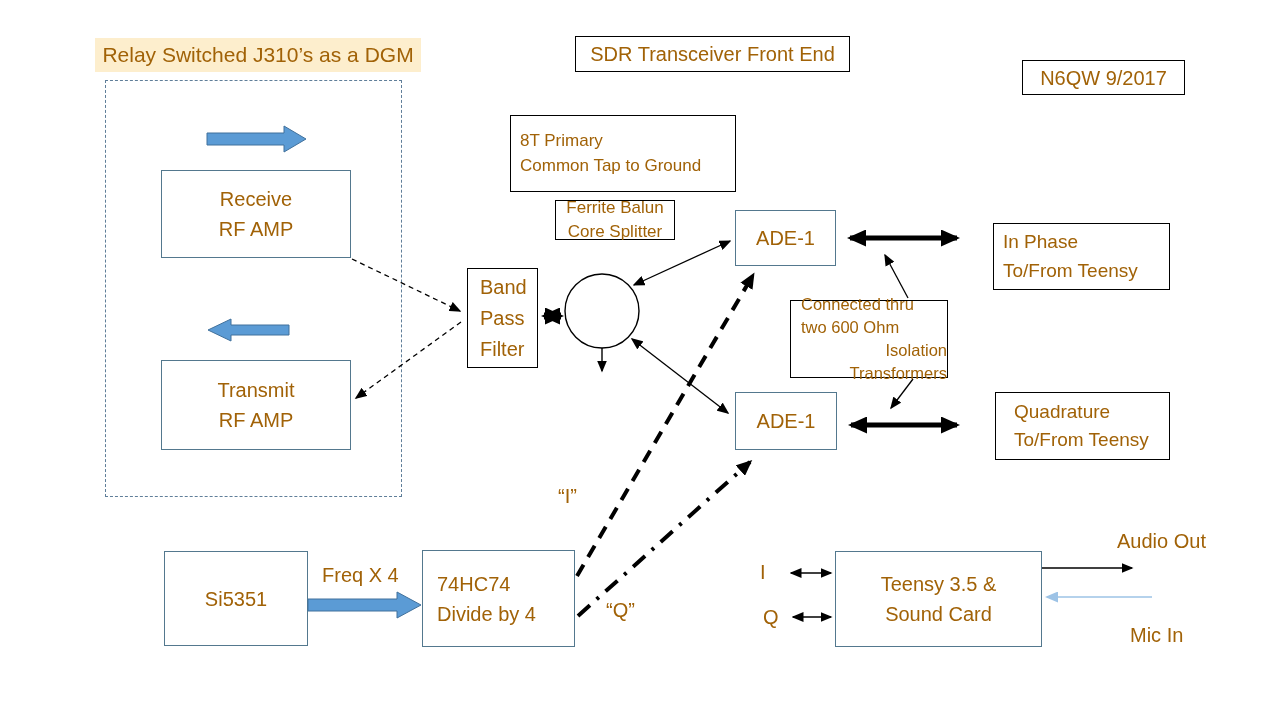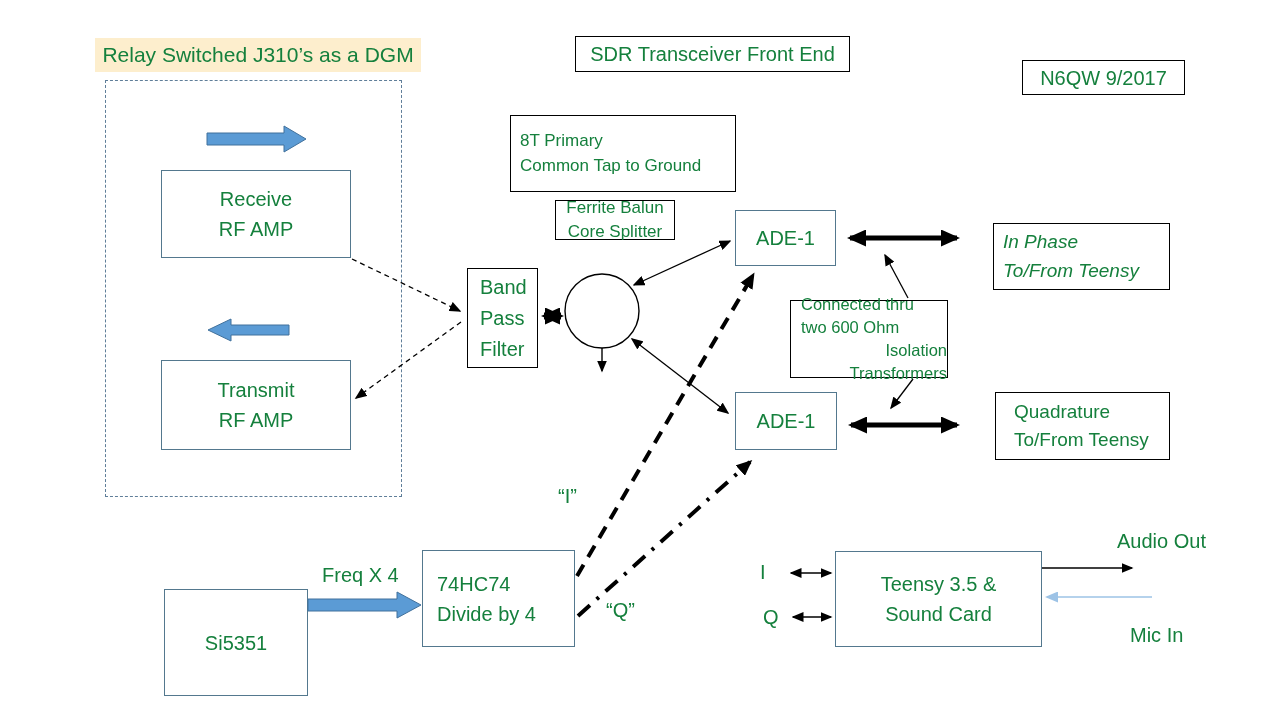--- a/index.html
+++ b/index.html
@@ -1,18 +1,18 @@
 <!DOCTYPE html>
 <html><head>
 <meta charset="utf-8">
 <style>
   html,body{margin:0;padding:0;background:#fff;}
   .canvas{
     position:relative;width:1280px;height:720px;background:#ffffff;
-    font-family:"Liberation Sans",sans-serif;color:#15803d;overflow:hidden;
+    font-family:"Liberation Sans",sans-serif;color:#a16207;overflow:hidden;
   }
   .box{
     position:absolute;background:#fff;border:1.4px solid #53788e;
     display:flex;flex-direction:column;align-items:center;justify-content:center;
     font-size:20px;line-height:1.5;box-sizing:border-box;text-align:center;
   }
   .box.black{border:1.4px solid #000;}
   .box.left{align-items:flex-start;text-align:right;}
   .lbl{position:absolute;font-size:20px;white-space:nowrap;}
   .dashed-region{
@@ -76,31 +76,31 @@
   <div class="box" style="left:735px;top:392px;width:102px;height:58px;">
     <span>ADE-1</span>
   </div>
 
   <div class="box black left" style="left:790px;top:300px;width:158px;height:78px;font-size:16.5px;line-height:1.4;padding-left:10px;">
     <span>Connected thru</span>
     <span> two 600 Ohm</span>
     <span>Isolation Transformers</span>
   </div>
 
-  <div class="box black left" style="left:993px;top:223px;width:177px;height:67px;font-size:19px;line-height:1.5;padding-left:9px;font-style:italic;">
+  <div class="box black left" style="left:993px;top:223px;width:177px;height:67px;font-size:19px;line-height:1.5;padding-left:9px;">
     <span>In Phase</span>
     <span>To/From Teensy</span>
   </div>
 
   <div class="box black left" style="left:995px;top:392px;width:175px;height:68px;font-size:19px;line-height:1.5;padding-left:18px;">
     <span>Quadrature</span>
     <span>To/From Teensy</span>
   </div>
 
-  <div class="box" style="left:164px;top:551px;width:144px;height:107px;margin-top:38px;">
+  <div class="box" style="left:164px;top:551px;width:144px;height:95px;">
     <span>Si5351</span>
   </div>
 
   <div class="box left" style="left:422px;top:550px;width:153px;height:97px;padding-left:14px;">
     <span>74HC74</span>
     <span>Divide by 4</span>
   </div>
 
   <div class="box" style="left:835px;top:551px;width:207px;height:96px;">
     <span>Teensy 3.5 &amp;</span>

